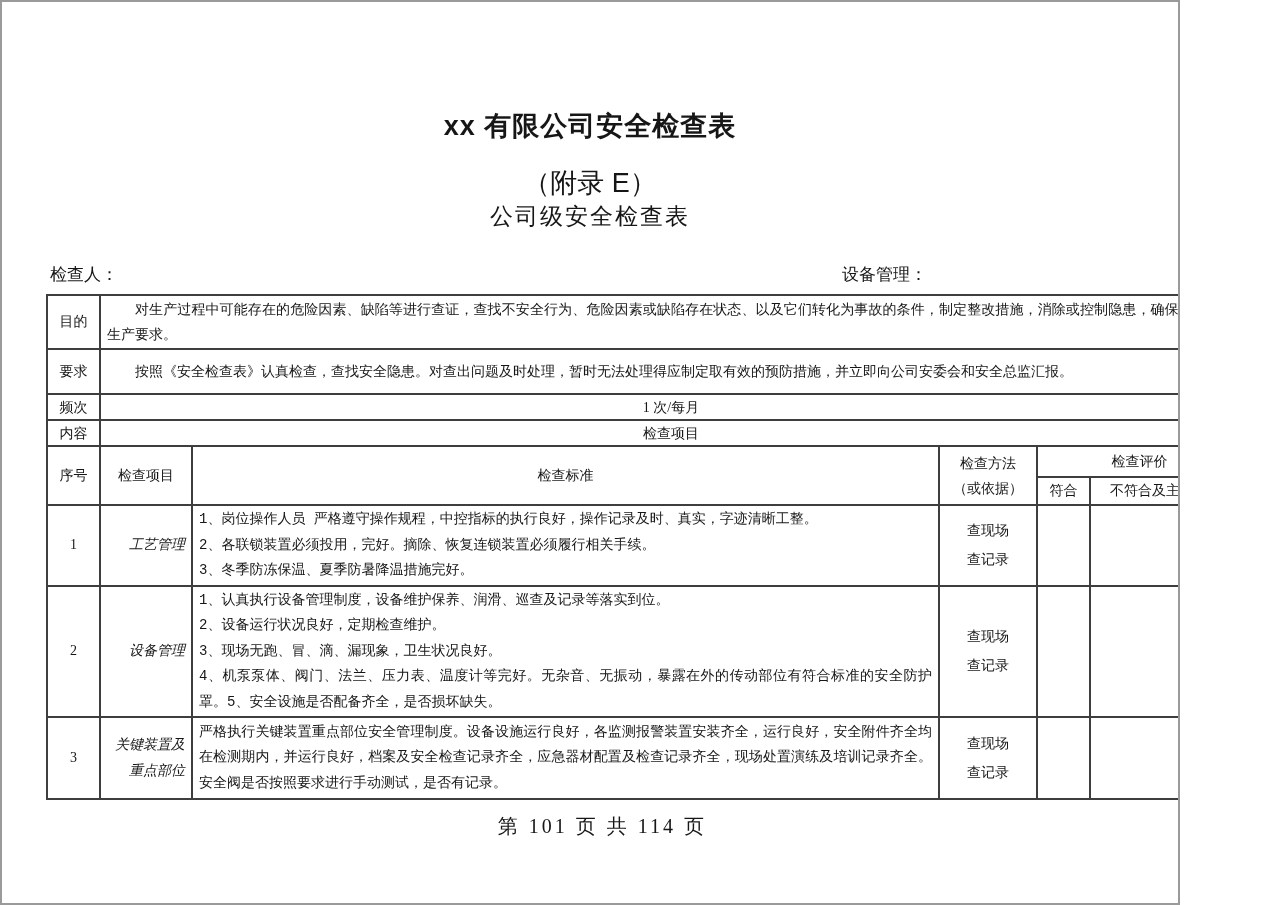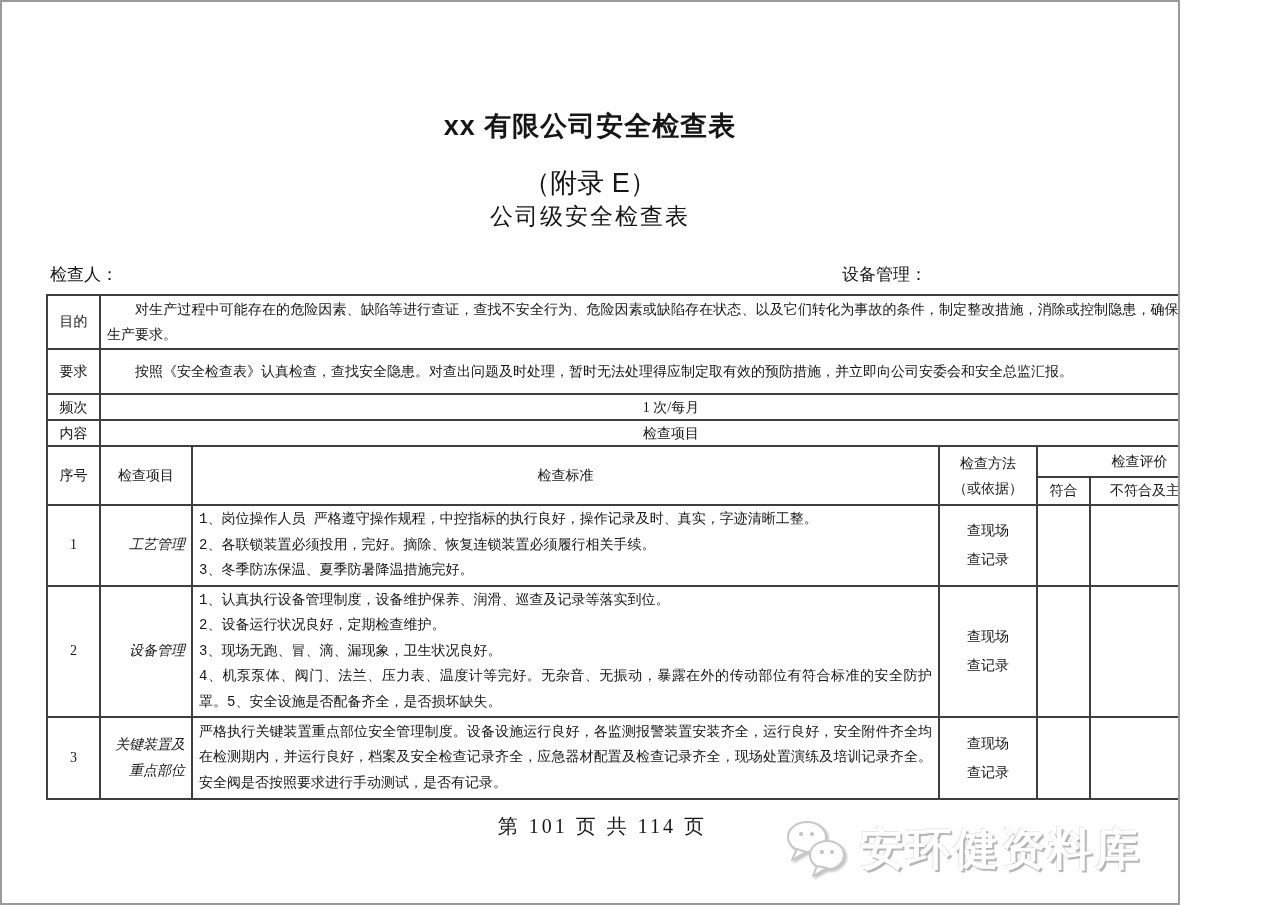--- a/index.html
+++ b/index.html
@@ -218,31 +218,14 @@
           <span>查记录</span>
         </td>
         <td class="empty-cell"></td>
         <td class="empty-cell"></td>
       </tr>
     </tbody>
   </table>
 
   <div class="footer">第 101 页 共 114 页</div>
 
-  <div class="watermark">
-    <svg class="bubble-icon" width="66" height="60" viewBox="0 0 66 60" xmlns="http://www.w3.org/2000/svg">
-      <g fill="#fefefe" stroke="#c8c8c8" stroke-width="2">
-        <ellipse cx="23" cy="18" rx="19" ry="15"></ellipse>
-        <path d="M13 30 L8 41 L22 33 Z" stroke-linejoin="round"></path>
-        <ellipse cx="43" cy="36" rx="17" ry="14"></ellipse>
-        <path d="M33 47 L29 57 L43 49 Z" stroke-linejoin="round"></path>
-      </g>
-      <g fill="#c2c2c2">
-        <circle cx="17" cy="15" r="2"></circle>
-        <circle cx="28" cy="15" r="2"></circle>
-        <circle cx="38" cy="33" r="2"></circle>
-        <circle cx="48" cy="33" r="2"></circle>
-      </g>
-    </svg>
-    <span class="watermark-text">安环健资料库</span>
-  </div>
 
 </div>
 
 </body></html>

